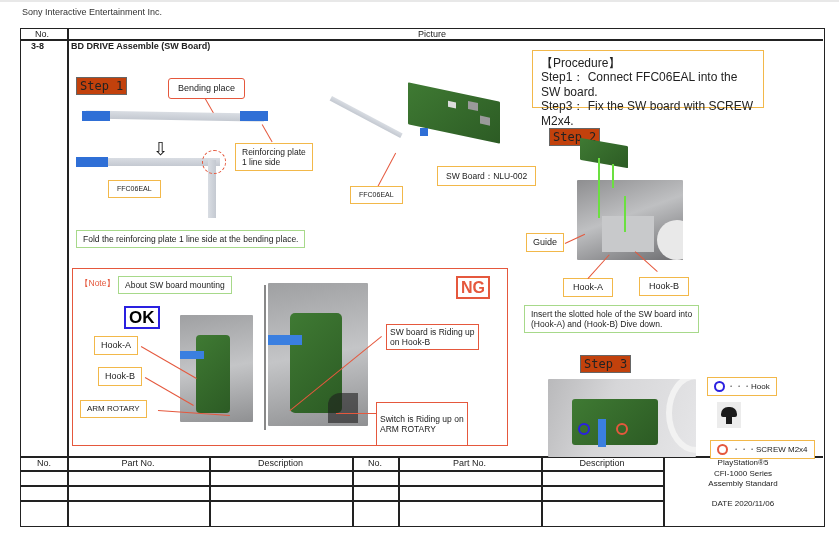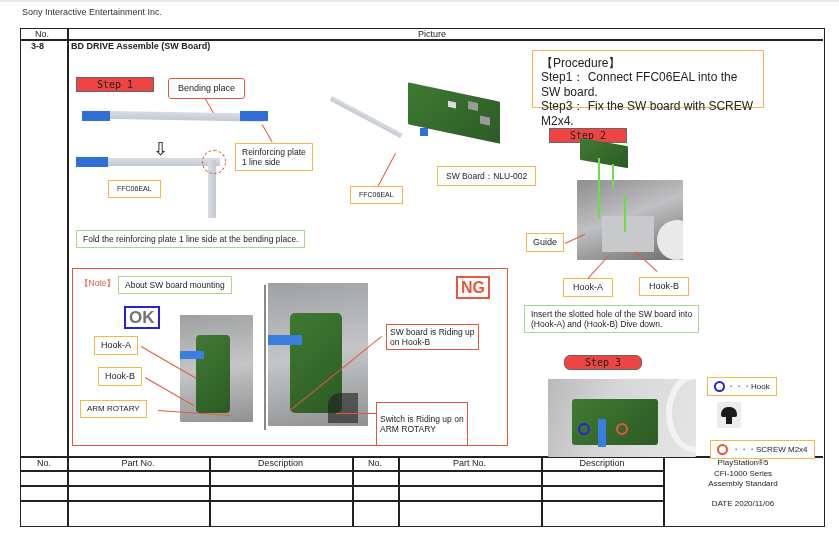--- a/index.html
+++ b/index.html
@@ -10,33 +10,33 @@
   .company { left:22px; top:7px; font-size:9px; color:#333; }
 
   .frame { left:20px; top:28px; width:805px; height:499px; border:1.5px solid #222; }
   .hline { position:absolute; height:1.5px; background:#222; }
   .vline { position:absolute; width:1.5px; background:#222; }
 
   .hdr-text { position:absolute; font-size:9px; color:#222; }
   .secnum { font-size:9px; font-weight:bold; }
   .sectitle { font-size:9px; font-weight:bold; }
 
-  .stepbox { position:absolute; border:1px solid #666; font-size:10px; padding:1px 20px; background:#ef4444; font-family:"DejaVu Sans Mono", monospace; }
+  .stepbox { position:absolute; border:1px solid #666; font-size:12px; padding:1px 3px; background:#c2410c; font-family:"DejaVu Sans Mono", monospace; }
   .callout { position:absolute; background:#fff; font-size:8.5px; color:#222; padding:3px 6px; line-height:1.2; }
   .c-red { border:1.3px solid #e5583d; border-radius:3px; }
   .c-orange { border:1.3px solid #f2b84a; }
   .c-green { border:1.3px solid #a7d98a; }
   .c-redsq { border:1.3px solid #e5583d; }
   .small { font-size:7px; }
 
   .proc { left:532px; top:50px; width:232px; height:58px; border:1.8px solid #f2b84a; padding:5px 8px; font-size:12px; line-height:1.2; background:#fff; }
 
   .note-frame { left:72px; top:268px; width:436px; height:178px; border:1.5px solid #e5583d; }
   .note-tag { left:80px; top:278px; font-size:8.5px; color:#e5583d; }
-  .ok-badge { left:124px; top:306px; border:2.5px solid #2a20e0; color:#737373; font-weight:bold; font-size:17px; padding:0 3px; line-height:19px; }
+  .ok-badge { left:124px; top:306px; border:2.5px solid #2a20e0; color:#000000; font-weight:bold; font-size:17px; padding:0 3px; line-height:19px; }
   .ng-badge { left:456px; top:276px; border:2.5px solid #e5583d; color:#e5583d; font-weight:bold; font-size:16px; padding:0 3px; line-height:19px; }
   .sepline { left:264px; top:285px; width:1.5px; height:145px; background:#888; }
 
   .photo { position:absolute; border-radius:1px; overflow:hidden; }
   .arrow-red { position:absolute; height:1.3px; background:#e5583d; transform-origin:0 50%; }
   .arrow-green { position:absolute; width:2px; background:#6be040; }
 
   .ffc { position:absolute; height:8px; background:linear-gradient(#d9dde3,#c4c9d1); }
   .ffc-end { position:absolute; height:10px; background:#2f6fd6; }
 
@@ -140,21 +140,21 @@
 <div class="callout c-orange" style="left:563px; top:278px; font-size:9px; padding:3px 9px;">Hook-A</div>
 <div class="arrow-red" style="left:588px; top:278px; width:32px; transform:rotate(-48deg);"></div>
 <div class="callout c-orange" style="left:639px; top:277px; font-size:9px; padding:3px 9px;">Hook-B</div>
 <div class="arrow-red" style="left:635px; top:251px; width:30px; transform:rotate(42deg);"></div>
 
 <div class="callout c-green" style="left:524px; top:305px;">
   <div>Insert the slotted hole of the SW board into</div>
   <div>(Hook-A) and (Hook-B) Dive down.</div>
 </div>
 
-<div class="stepbox" style="left:564px; top:355px;border-radius:6px;">Step 3</div>
+<div class="stepbox" style="left:580px; top:355px;">Step 3</div>
 <div class="photo" style="left:548px; top:379px; width:148px; height:78px; background:linear-gradient(110deg,#b9b9bb,#d6d6d8 40%,#e6e6e8);">
   <div class="abs" style="left:24px; top:20px; width:86px; height:46px; background:linear-gradient(135deg,#3f7a33,#2c5b24); border-radius:3px;"></div>
   <div class="abs" style="left:118px; top:-6px; width:60px; height:80px; border-radius:50%; border:6px solid #f2f2f2;"></div>
   <div class="abs" style="left:30px; top:44px; width:12px; height:12px; border:2px solid #2a20e0; border-radius:50%;"></div>
   <div class="abs" style="left:68px; top:44px; width:12px; height:12px; border:2px solid #e5583d; border-radius:50%;"></div>
   <div class="abs" style="left:50px; top:40px; width:8px; height:28px; background:#3a7fe0;"></div>
 </div>
 
 <div class="callout c-orange" style="left:707px; top:377px; display:flex; align-items:flex-end; gap:2px;">
   <span style="display:inline-block; width:11px; height:11px; border:2px solid #2a20e0; border-radius:50%;"></span>

